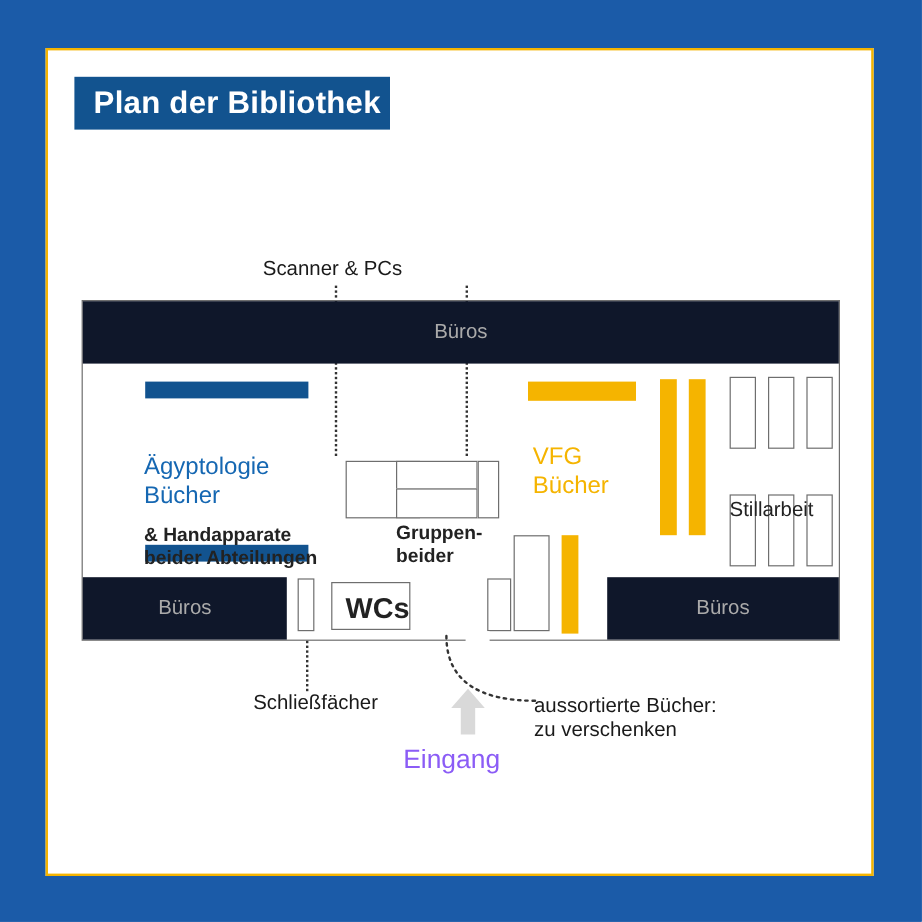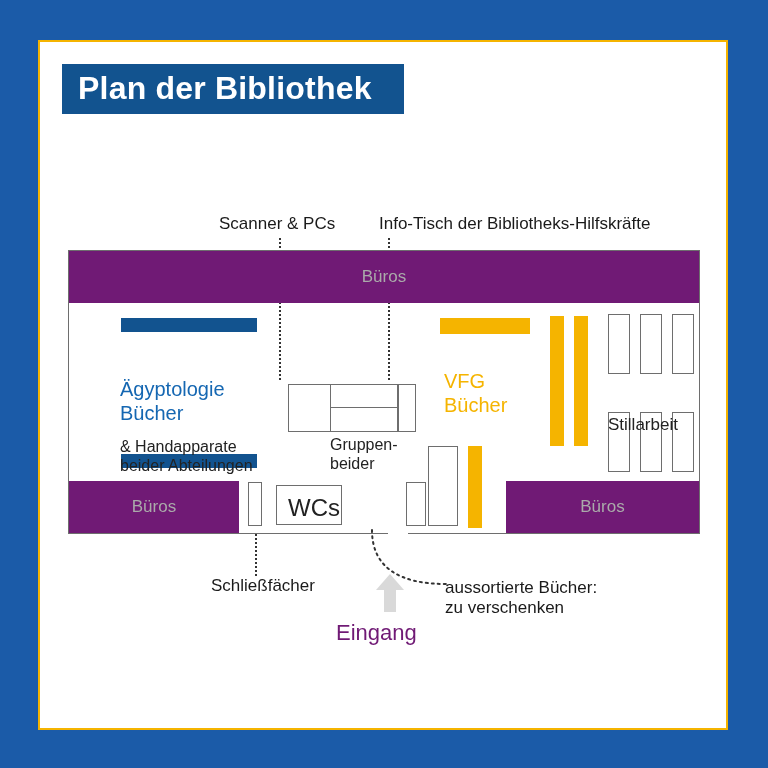--- a/index.html
+++ b/index.html
@@ -30,24 +30,24 @@
     border: 2px solid #f5b400;
     box-sizing: border-box;
   }
   
   .title-bar {
     position: absolute;
     left: 22px;
     top: 22px;
     background: #12538f;
     color: #ffffff;
-    font-size: 32px;
+    font-size: 26px;
     font-weight: bold;
     letter-spacing: 0.2px;
-    padding: 8px 32px 10px 16px;
+    padding: 8px 8px 10px 16px;
     line-height: 1;
     box-sizing: border-box;
   }
 
   
   .plan {
     position: absolute;
     left: 28px;
     top: 208px;
     width: 632px;
@@ -57,21 +57,21 @@
     position: absolute;
     left: 0; top: 0;
     width: 632px;
     height: 284px;
     border: 1.5px solid #6e6e6e;
     box-sizing: border-box;
   }
   
   .office {
     position: absolute;
-    background: #701a75;
+    background: #0f172a;
     color: #aaaaaa;
     font-size: 17px;
     display: flex;
     align-items: center;
     justify-content: center;
     box-sizing: border-box;
   }
   .office-top   { left: 1px;  top: 1px;   width: 630px; height: 52px; }
   .office-bl    { left: 1px;  top: 231px; width: 170px; height: 52px; }
   .office-br    { left: 438px;top: 231px; width: 193px; height: 52px; }
@@ -95,21 +95,21 @@
   
   .lbl {
     position: absolute;
     font-size: 17px;
     line-height: 1.18;
     color: #222222;
     white-space: pre-line;
   }
   .lbl-blue { color: #1567b2; font-size: 20px; }
   .lbl-yellow { color: #f5b400; font-size: 20px; }
-  .lbl-bold { font-weight: normal; }
+  .lbl-bold { font-weight: bold; }
 
   
   .callout {
     position: absolute;
     font-size: 17px;
     color: #1a1a1a;
     line-height: 1.2;
     white-space: pre-line;
     margin-left: 27px;
   }
@@ -117,33 +117,32 @@
     position: absolute;
     border-left: 2px dotted #333333;
   }
   svg.leader {
     position: absolute;
     overflow: visible;
   }
   .entrance-label {
     position: absolute;
     font-size: 22px;
-    color: #701a75;
+    color: #8b5cf6;
   }
 </style>
 </head>
 <body>
 
 <div id="page">
   <div class="card">
 
     <div class="title-bar">Plan der Bibliothek</div>
 
     <div class="callout" style="left:152px; top:172px;">Scanner &amp; PCs</div>
-    <div class="callout" style="left:312px; top:172px;">Info-Tisch der Bibliotheks-Hilfskräfte</div>
 
     <div class="dotted-v" style="left:239px; top:196px; height:142px;"></div>
     <div class="dotted-v" style="left:348px; top:196px; height:142px;"></div>
 
     <div class="plan">
       <div class="plan-outline"></div>
 
       <div class="office office-top">
         <span>Büros</span>
       </div>

